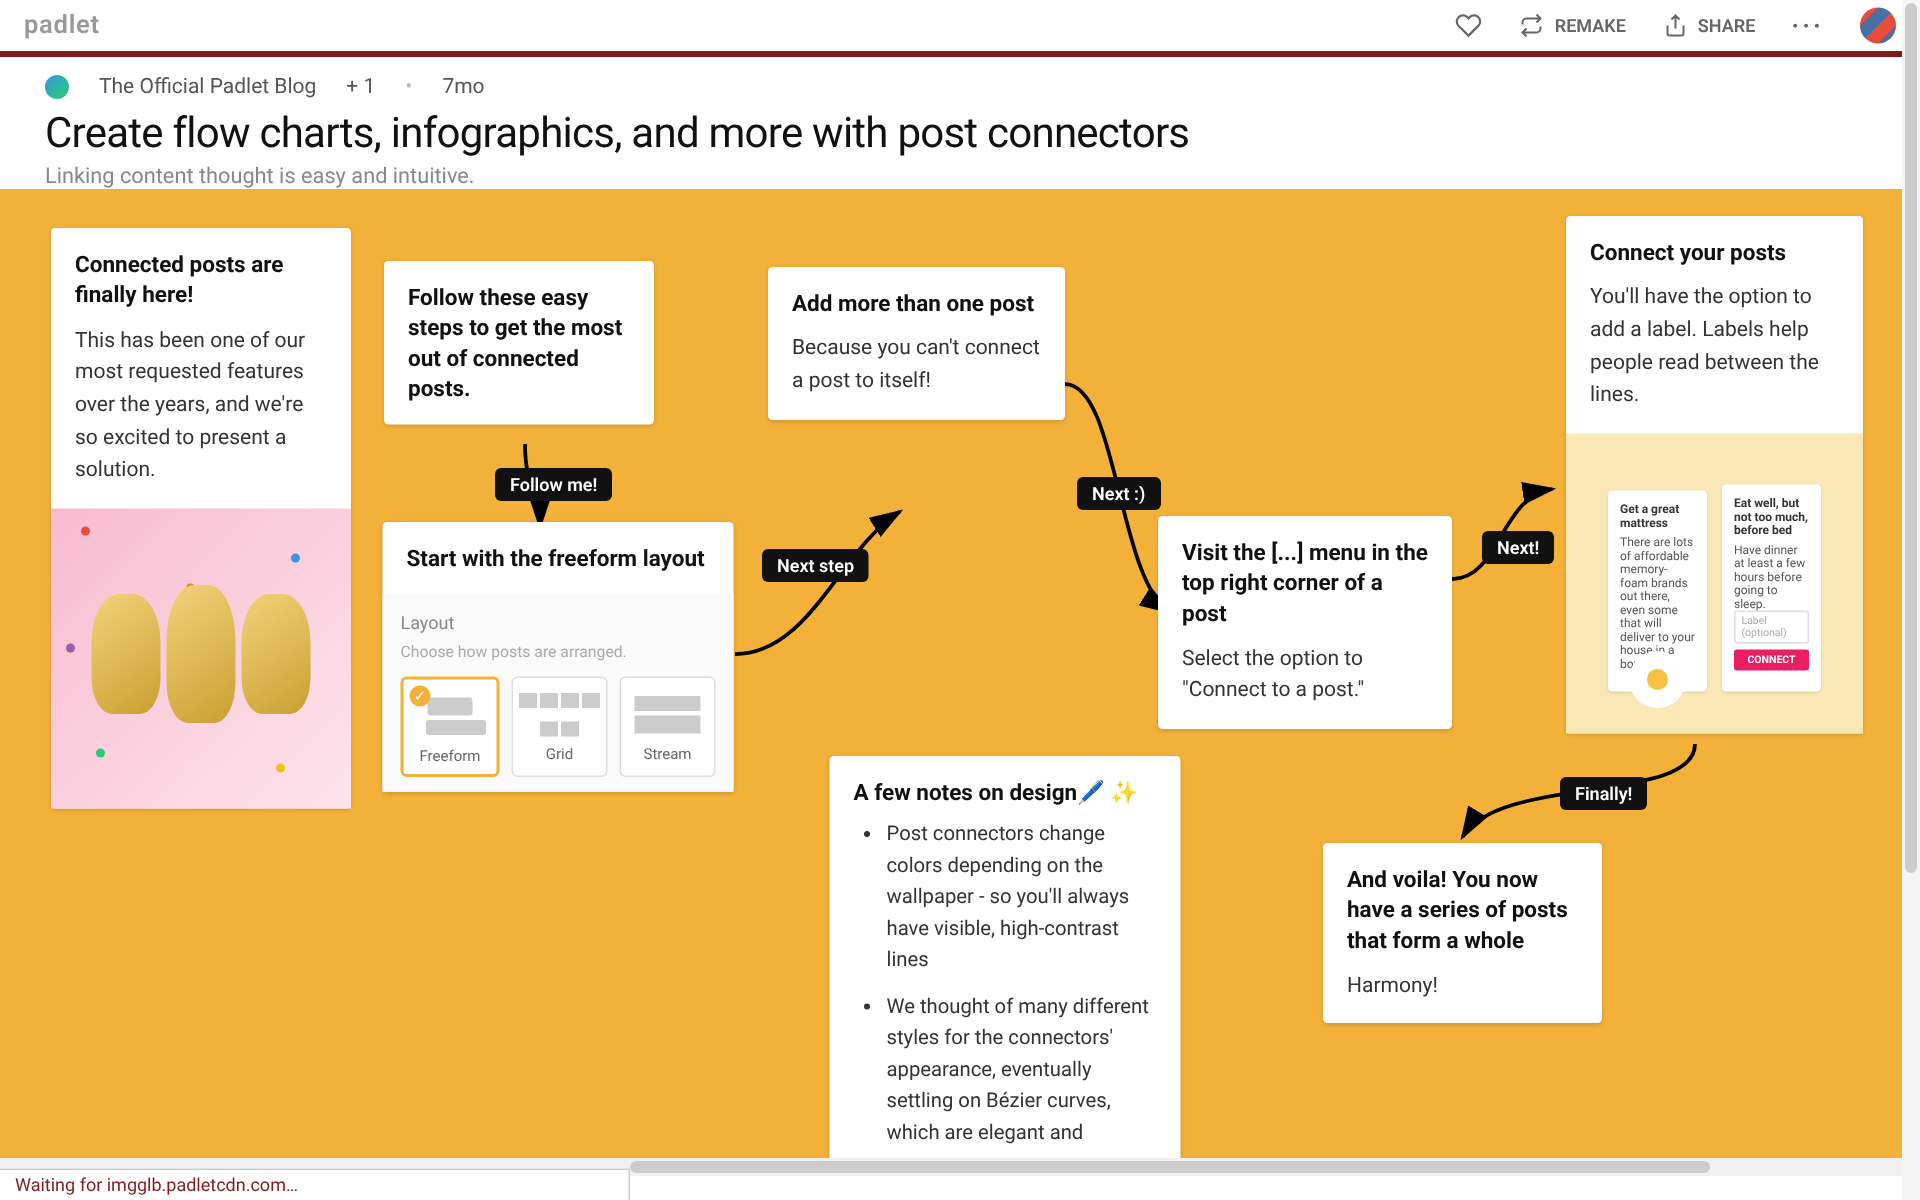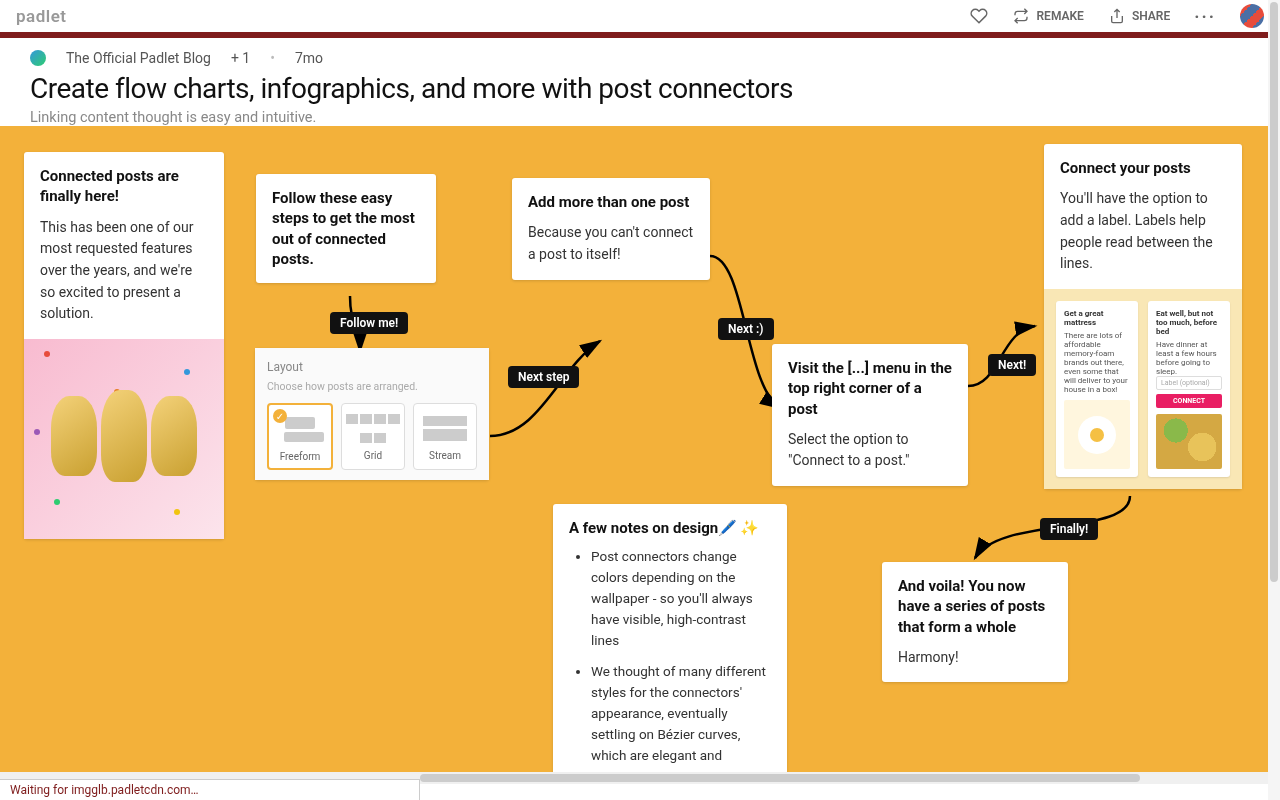--- a/index.html
+++ b/index.html
@@ -1,18 +1,18 @@
 <!DOCTYPE html>
 <html><head>
   <meta charset="utf-8">
   <style>
     * { box-sizing: border-box; margin: 0; padding: 0; }
     body { font-family: -apple-system, BlinkMacSystemFont, "Segoe UI", Roboto, Helvetica, Arial, sans-serif; background: #fff; width: 1280px; height: 800px; overflow: hidden; position: relative; }
     
-    .topbar { height: 38px; display: flex; align-items: center; padding: 0 16px; border-bottom: 6px solid #7f1d1d; }
+    .topbar { height: 38px; display: flex; align-items: center; padding: 0 16px; border-bottom: 4px solid #7f1d1d; }
     .brand { color: #999; font-weight: 600; font-size: 17px; letter-spacing: 0.5px; }
     .topbar-spacer { flex: 1; }
     .topbar-actions { display: flex; align-items: center; gap: 24px; color: #666; font-size: 12px; font-weight: 600; }
     .topbar-btn { display: flex; align-items: center; gap: 6px; cursor: pointer; }
     .icon { width: 18px; height: 18px; display: inline-flex; align-items: center; justify-content: center; }
     .avatar { width: 24px; height: 24px; border-radius: 50%; background: linear-gradient(135deg, #e74c3c 0%, #e74c3c 25%, #4a6fa5 25%, #4a6fa5 50%, #e74c3c 50%, #e74c3c 75%, #4a6fa5 75%); cursor: pointer; }
     .dots { font-size: 18px; letter-spacing: 2px; cursor: pointer; }
     
     .header { padding: 12px 30px 14px; }
     .meta-row { display: flex; align-items: center; gap: 20px; font-size: 14px; color: #555; }
@@ -45,21 +45,21 @@
     
     .layout-prev { background:#fafafa; padding: 12px 12px 10px; font-size:12px; color:#888; }
     .layout-sub { font-size:10.5px; color:#aaa; margin-top:6px; }
     .layout-opts { display:flex; gap:8px; margin-top:10px; }
     .layout-opt { flex:1; border:1px solid #ddd; border-radius:4px; padding:6px 4px; text-align:center; font-size:10px; color:#666; background:#fff; }
     .layout-opt.sel { border:2px solid #f3b13a; }
     .opt-icon { height:36px; display:flex; flex-direction:column; gap:3px; justify-content:center; align-items:center; margin-bottom:4px; }
     .sel-check { position:absolute; width:14px; height:14px; border-radius:50%; background:#f3b13a; top:4px; left:4px; color:#fff; font-size:10px; display:flex; align-items:center; justify-content:center; }
     
     
-    .connect-prev { background:#f9e7b5; padding:12px; display:flex; gap:10px; height:200px; }
+    .connect-prev { background:#f9e7b5; padding:28px; display:flex; gap:10px; height:200px;align-items:flex-end; }
     .mini-card { flex:1; background:#fff; border-radius:3px; padding:8px; font-size:8px; color:#555; box-shadow:0 1px 2px rgba(0,0,0,0.1); display:flex; flex-direction:column; }
     .mini-card .mt { font-weight:700; color:#333; margin-bottom:4px; }
     .mini-img { flex:1; background:#fff6de; border-radius:2px; margin-top:6px; position:relative; }
     .mini-egg { position:absolute; top:50%; left:50%; transform:translate(-50%,-50%); width:26px; height:26px; background:#fff; border-radius:50%; box-shadow:0 0 0 6px #fff; }
     .mini-egg::after { content:''; position:absolute; top:50%; left:50%; transform:translate(-50%,-50%); width:14px; height:14px; background:#f5c044; border-radius:50%; }
     .mini-food { flex:1; background: radial-gradient(circle at 30% 30%, #8ab94a 0 20%, transparent 20%), radial-gradient(circle at 70% 60%, #e8c35a 0 25%, transparent 25%), #d4a843; border-radius:2px; margin-top:6px; }
     .connect-btn { background:#e91e63; color:#fff; text-align:center; font-size:7px; font-weight:700; padding:3px; border-radius:2px; margin-top:4px; }
     .mini-input { background:#fff; border:1px solid #ddd; padding:2px 4px; font-size:7px; color:#aaa; border-radius:2px; }
     
     
@@ -134,21 +134,21 @@
 
     <path d="M 1130 370 C 1130 410, 1000 390, 975 432" stroke="#000" stroke-width="2.5" fill="none" marker-end="url(#arrow)"></path>
   </svg>
 
   <div class="label-pill" style="left:330px; top:186px;">Follow me!</div>
   <div class="label-pill" style="left:508px; top:240px;">Next step</div>
   <div class="label-pill" style="left:718px; top:192px;">Next :)</div>
   <div class="label-pill" style="left:988px; top:228px;">Next!</div>
   <div class="label-pill" style="left:1040px; top:392px;">Finally!</div>
 
-  <div class="card" style="left:24px; top:26px; width:200px;">
+  <div class="card" style="left:34px; top:26px; width:200px;">
     <div class="card-pad">
       <div class="card-title">Connected posts are finally here!</div>
       <div class="card-body">This has been one of our most requested features over the years, and we're so excited to present a solution.</div>
     </div>
     <div class="yay-img">
       <div class="yay-confetti" style="top:12px;left:20px;background:#e74c3c"></div>
       <div class="yay-confetti" style="top:30px;left:160px;background:#3498db"></div>
       <div class="yay-confetti" style="top:160px;left:30px;background:#2ecc71"></div>
       <div class="yay-confetti" style="top:170px;left:150px;background:#f1c40f"></div>
       <div class="yay-confetti" style="top:90px;left:10px;background:#9b59b6"></div>
@@ -161,20 +161,23 @@
     </div>
   </div>
 
   <div class="card" style="left:256px; top:48px; width:180px;">
     <div class="card-pad">
       <div class="card-title">Follow these easy steps to get the most out of connected posts.</div>
     </div>
   </div>
 
   <div class="card" style="left:255px; top:222px; width:234px;">
+    <div class="card-pad">
+      <div class="card-title">Start with the freeform layout</div>
+    </div>
     <div class="layout-prev">
       <div>Layout</div>
       <div class="layout-sub">Choose how posts are arranged.</div>
       <div class="layout-opts">
         <div class="layout-opt sel" style="position:relative">
           <div class="sel-check">✓</div>
           <div class="opt-icon">
               <div style="width:30px;height:12px;background:#ccc;border-radius:2px"></div>
               <div style="width:40px;height:10px;background:#ccc;border-radius:2px;margin-left:8px"></div>
             </div>

